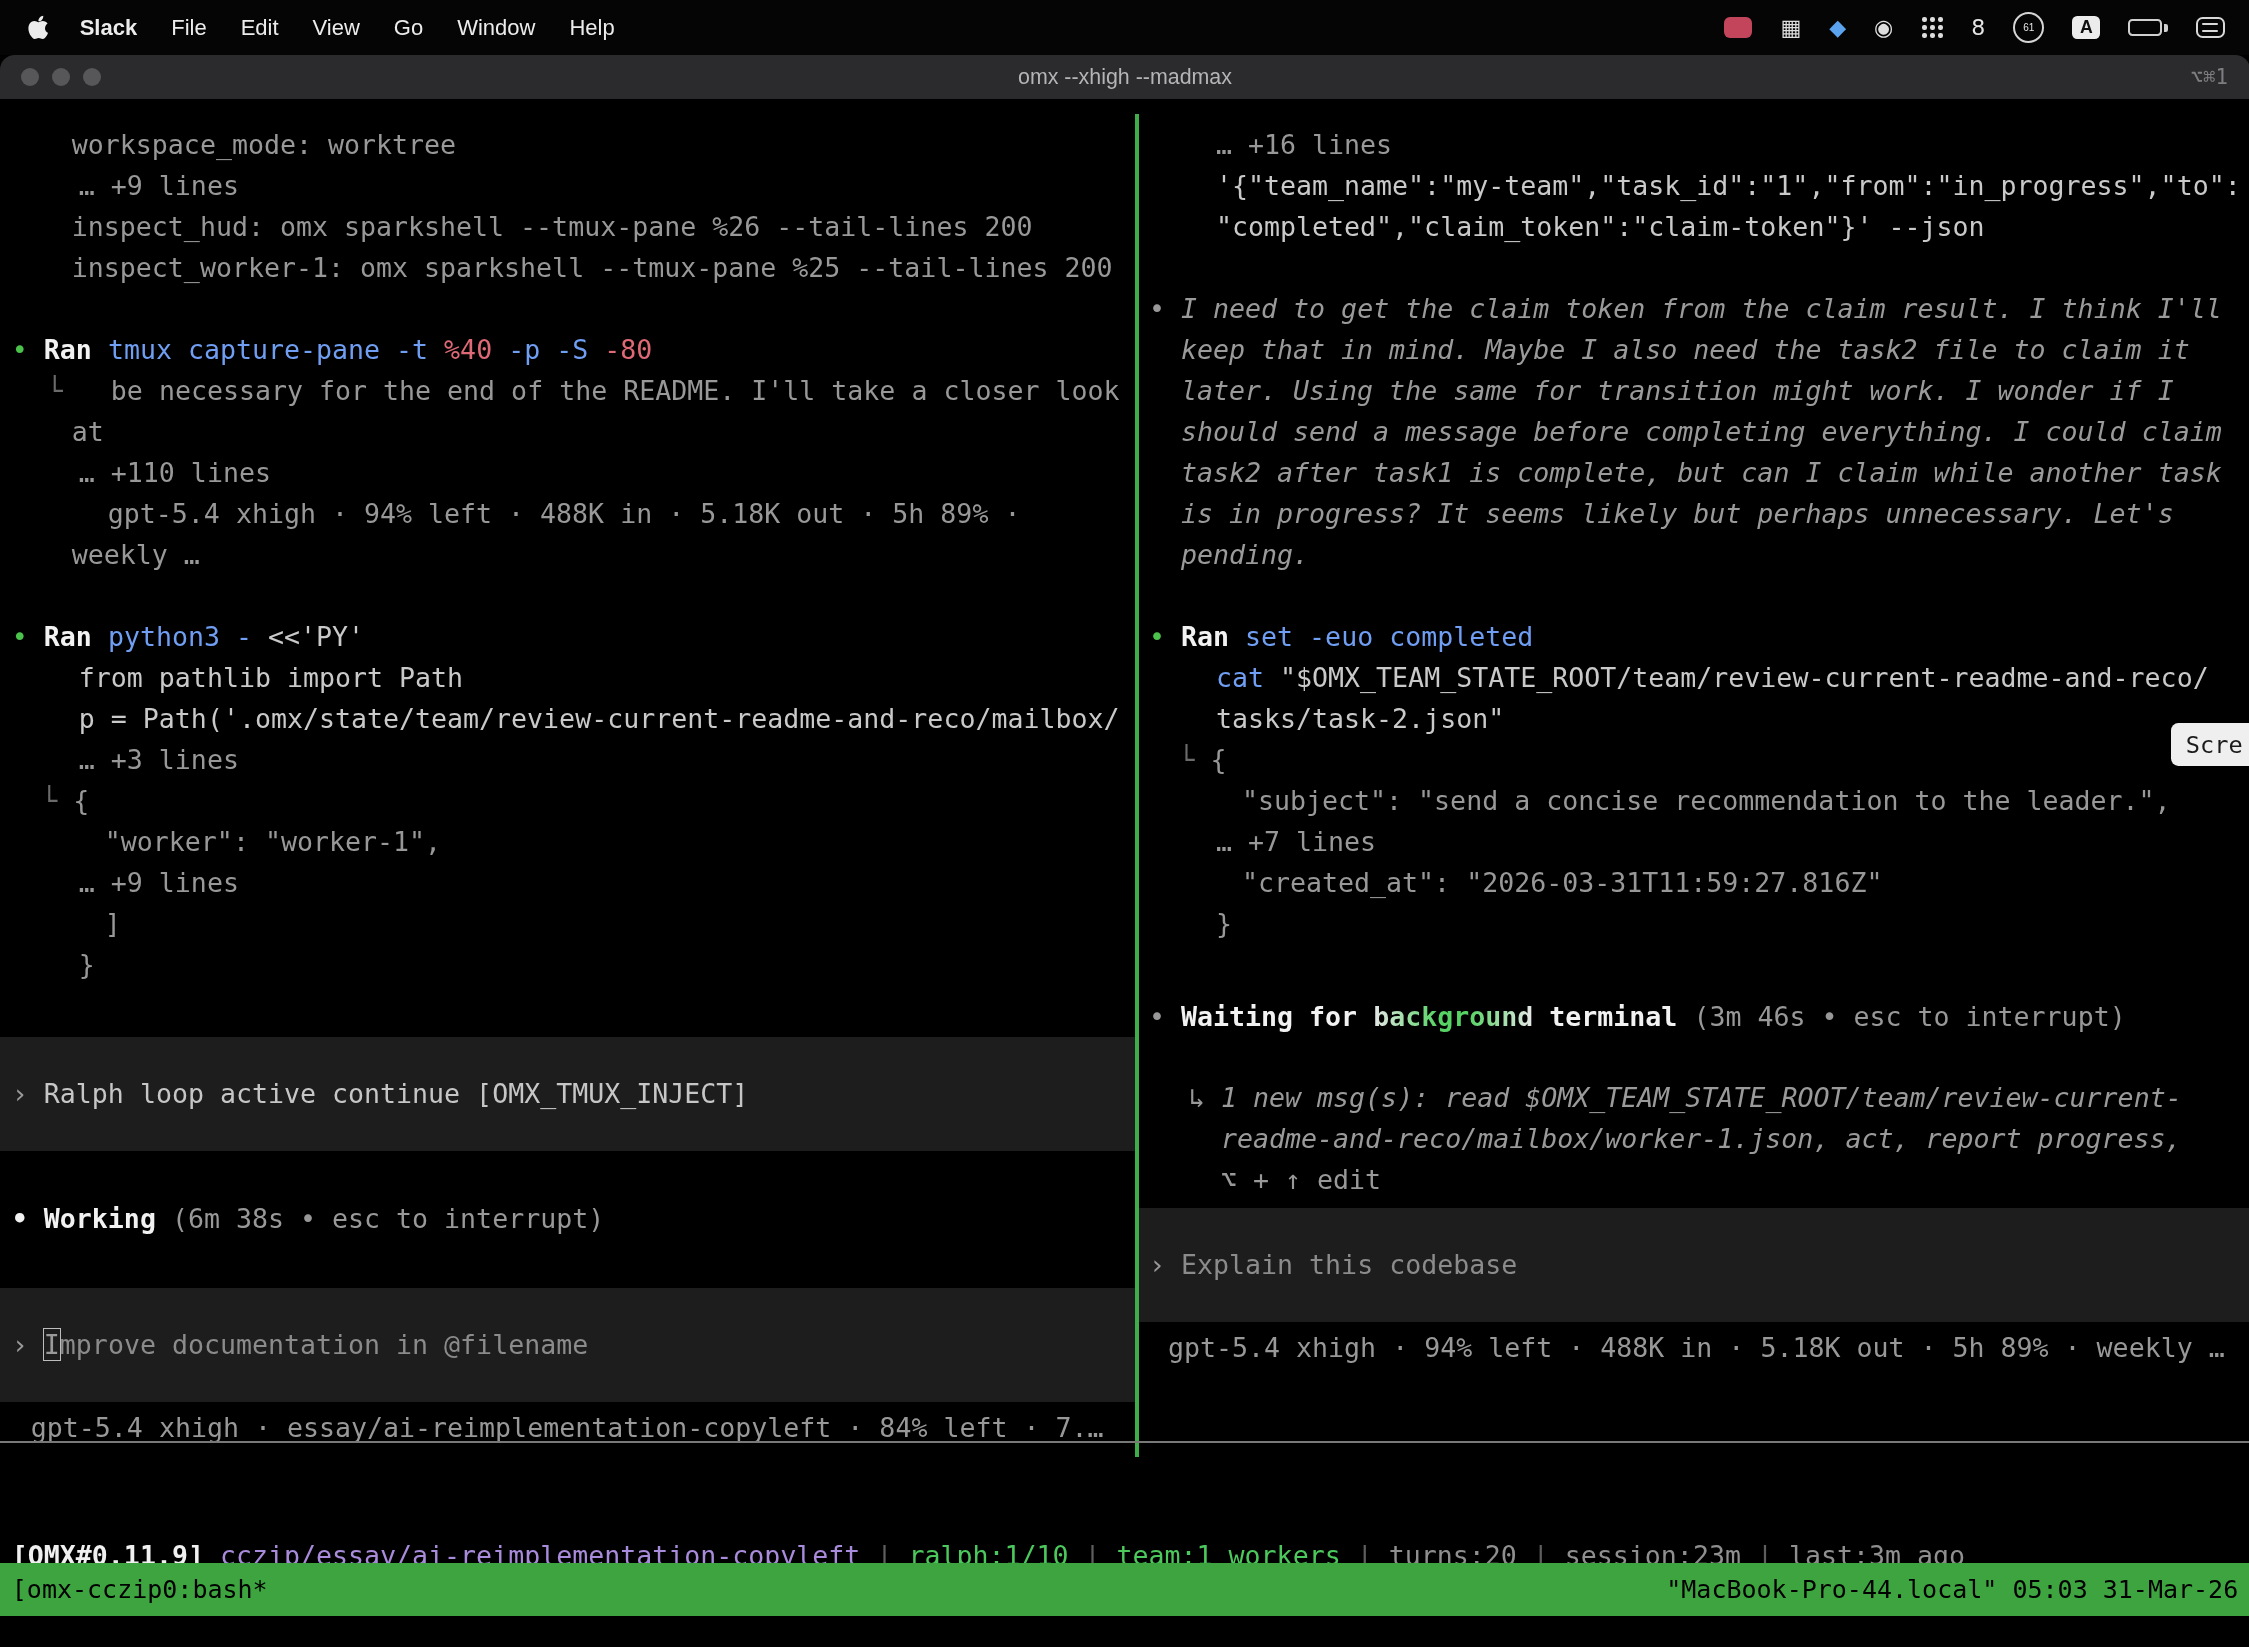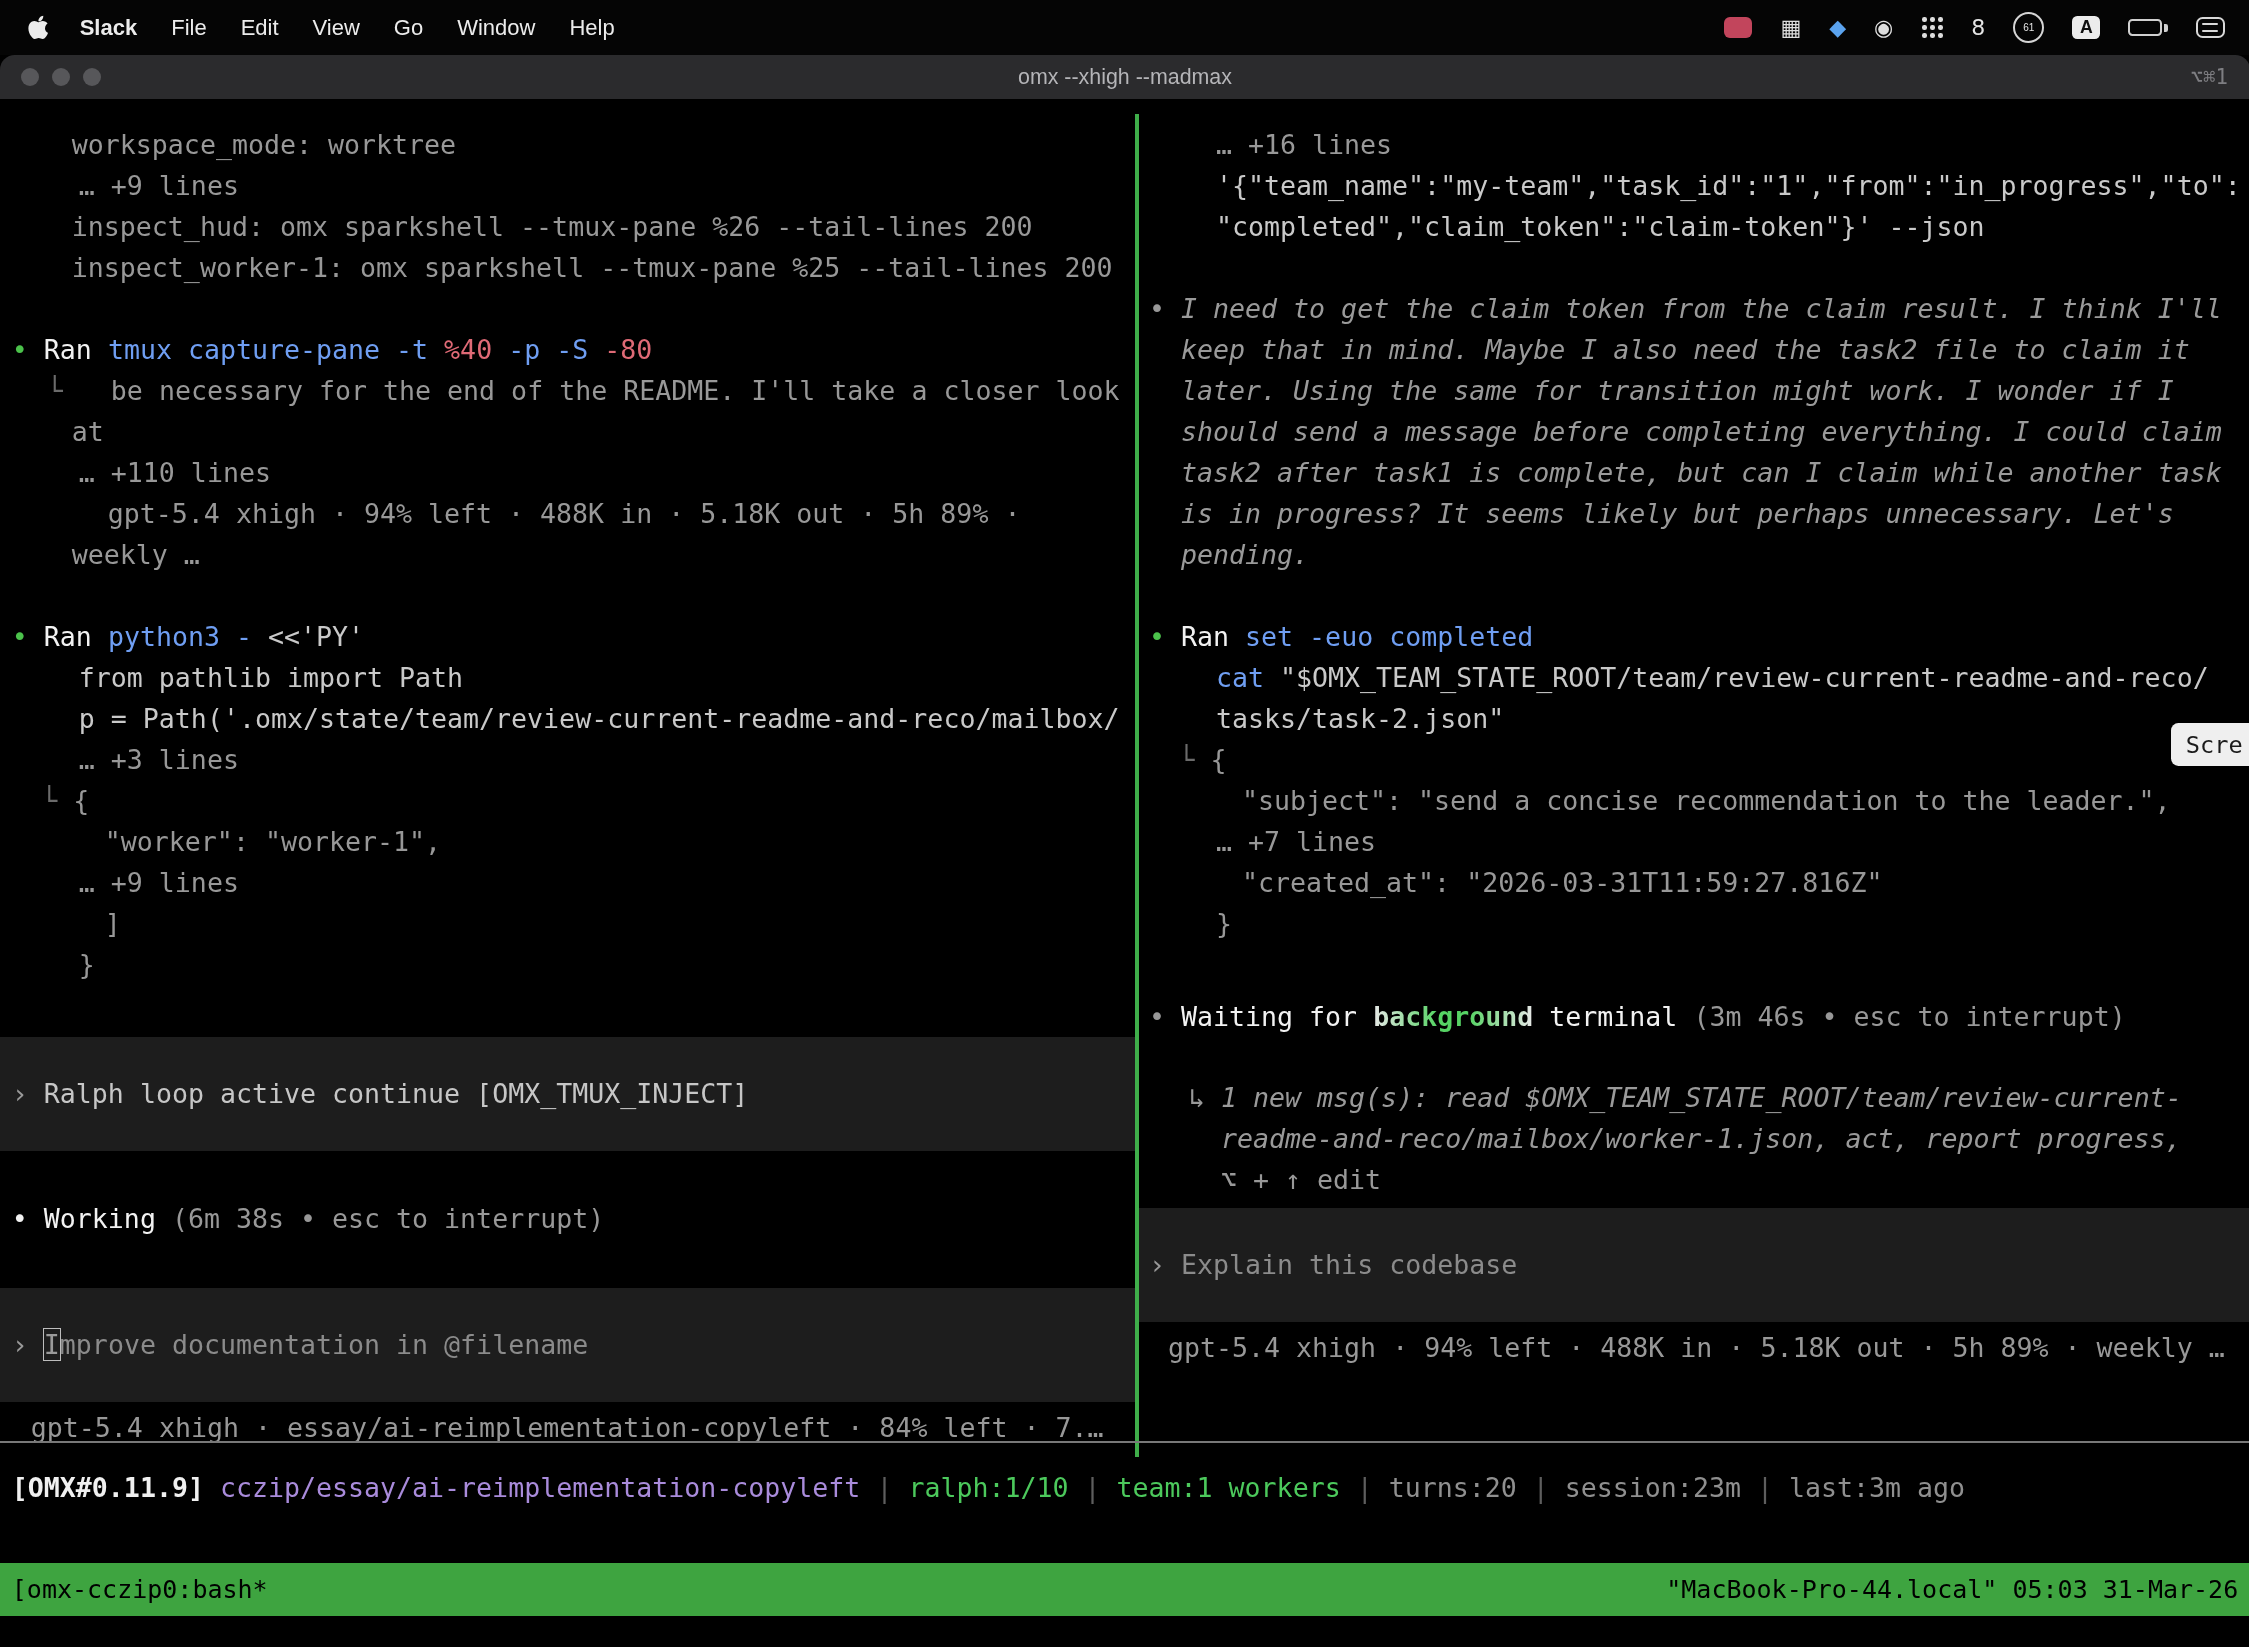--- a/index.html
+++ b/index.html
@@ -53,34 +53,34 @@
   .pane-left{width:1135px;}
   .divider{width:3.7px;background:#3fae4a;}
   .pane-right{flex:1;padding-left:10.3px;}
 
   .trow{height:41px;line-height:41px;white-space:pre;font-size:26.6px;color:#c9c9c9;}
   .trow.strip{height:114px;line-height:114px;background:#1d1d1d;}
 
   .s-def{color:#c9c9c9;}
   .s-dim{color:#989898;}
   .s-tree{color:#6b6b6b;}
-  .s-bw{color:#f2f2f2;font-weight:400;}
+  .s-bw{color:#f2f2f2;font-weight:700;}
   .s-blue{color:#6f9ef2;}
   .s-red{color:#df6a76;}
   .s-grn{color:#4bc24b;}
   .s-ital{color:#9a9a9a;font-style:italic;}
   .s-ph{color:#8b8b8b;}
   .s-strip{color:#c6c6c6;}
   .s-cursor{outline:1.5px solid #bdbdbd;outline-offset:-0.7px;color:#9a9a9a;}
   .s-shim{font-weight:700;background:linear-gradient(90deg,#e8e8e8 0%,#56d364 40%,#56d364 60%,#e8e8e8 100%);
           -webkit-background-clip:text;background-clip:text;color:transparent;}
 
   .hrule{position:absolute;top:1386px;left:0;right:0;height:2.2px;background:#787878;}
 
-  .omxbar{position:absolute;top:1410px;left:11.8px;right:0;height:44px;display:flex;
+  .omxbar{position:absolute;top:1478px;left:11.8px;right:0;height:44px;display:flex;
           align-items:center;column-gap:16px;font-size:26.6px;white-space:pre;}
   .o-ver{color:#f0f0f0;font-weight:700;}
   .o-repo{color:#a98bdb;}
   .o-grn{color:#4cc95c;}
   .o-dim{color:#8f8f8f;}
   .o-sep{color:#5e5e5e;}
 
   .tmuxbar{position:absolute;bottom:0;left:0;right:0;height:53px;background:#3ea440;
            color:#000;font-size:25px;display:flex;align-items:center;
            justify-content:space-between;padding:0 11.8px;box-sizing:border-box;white-space:pre;}

